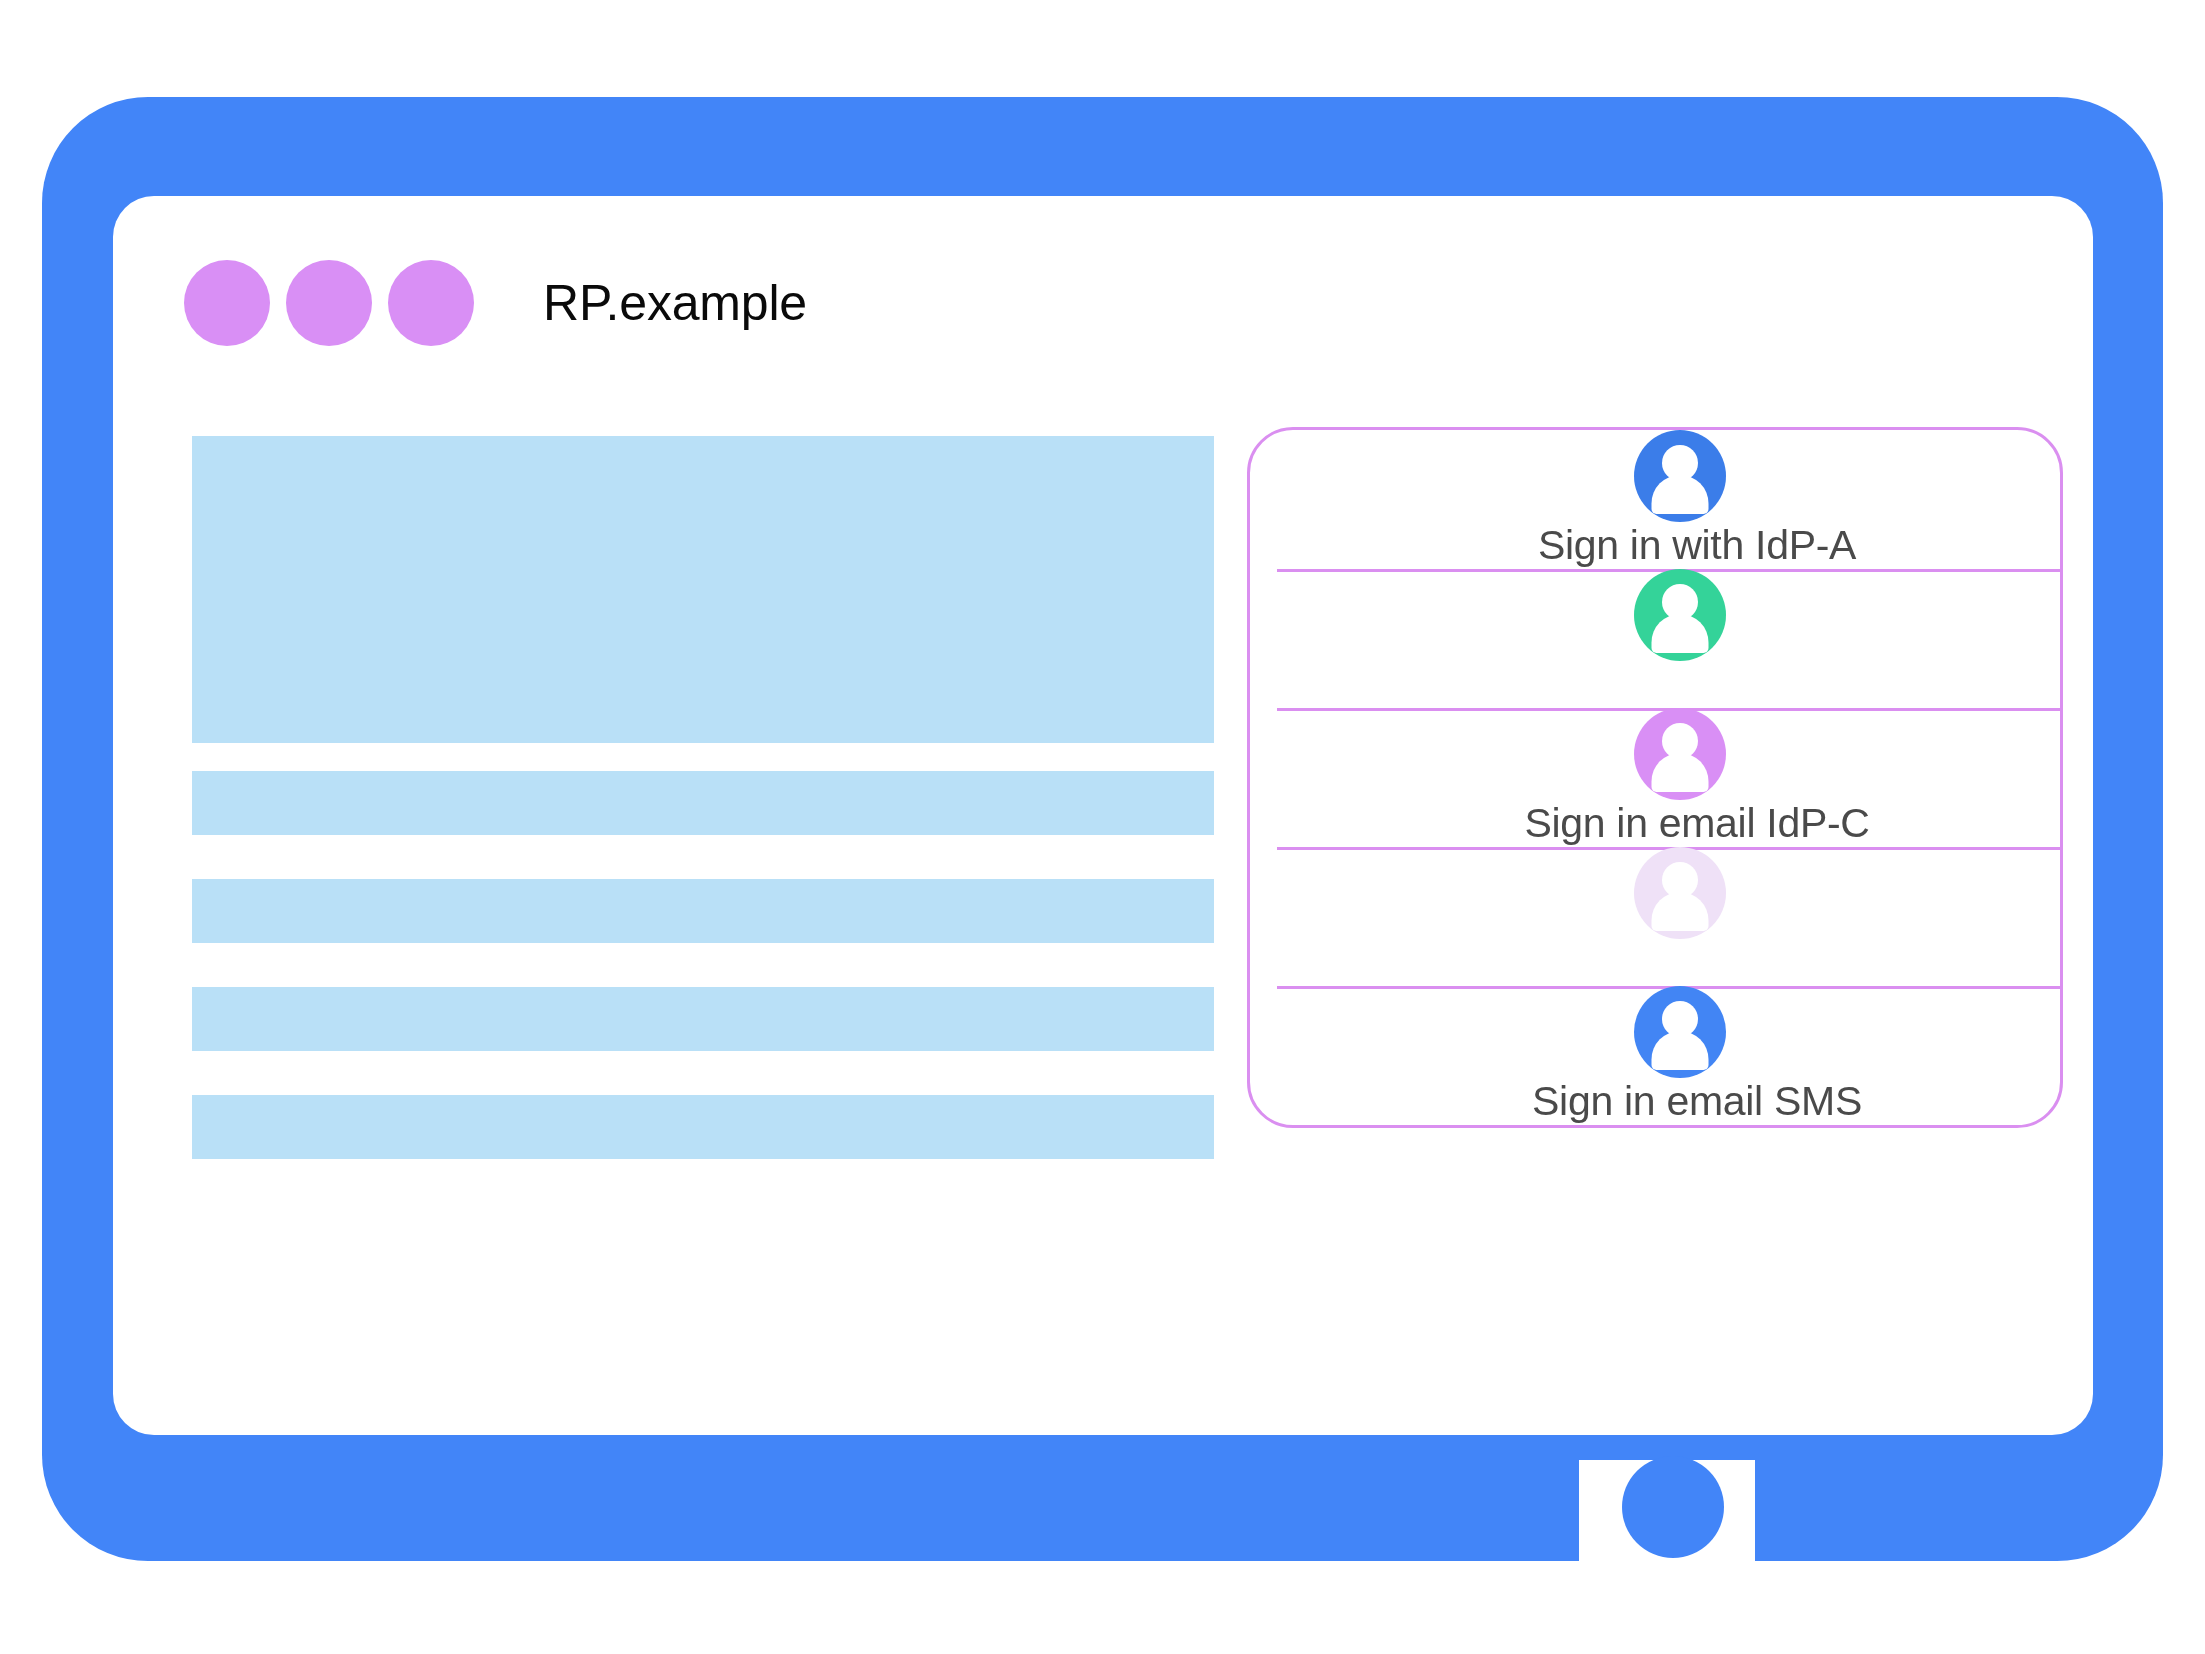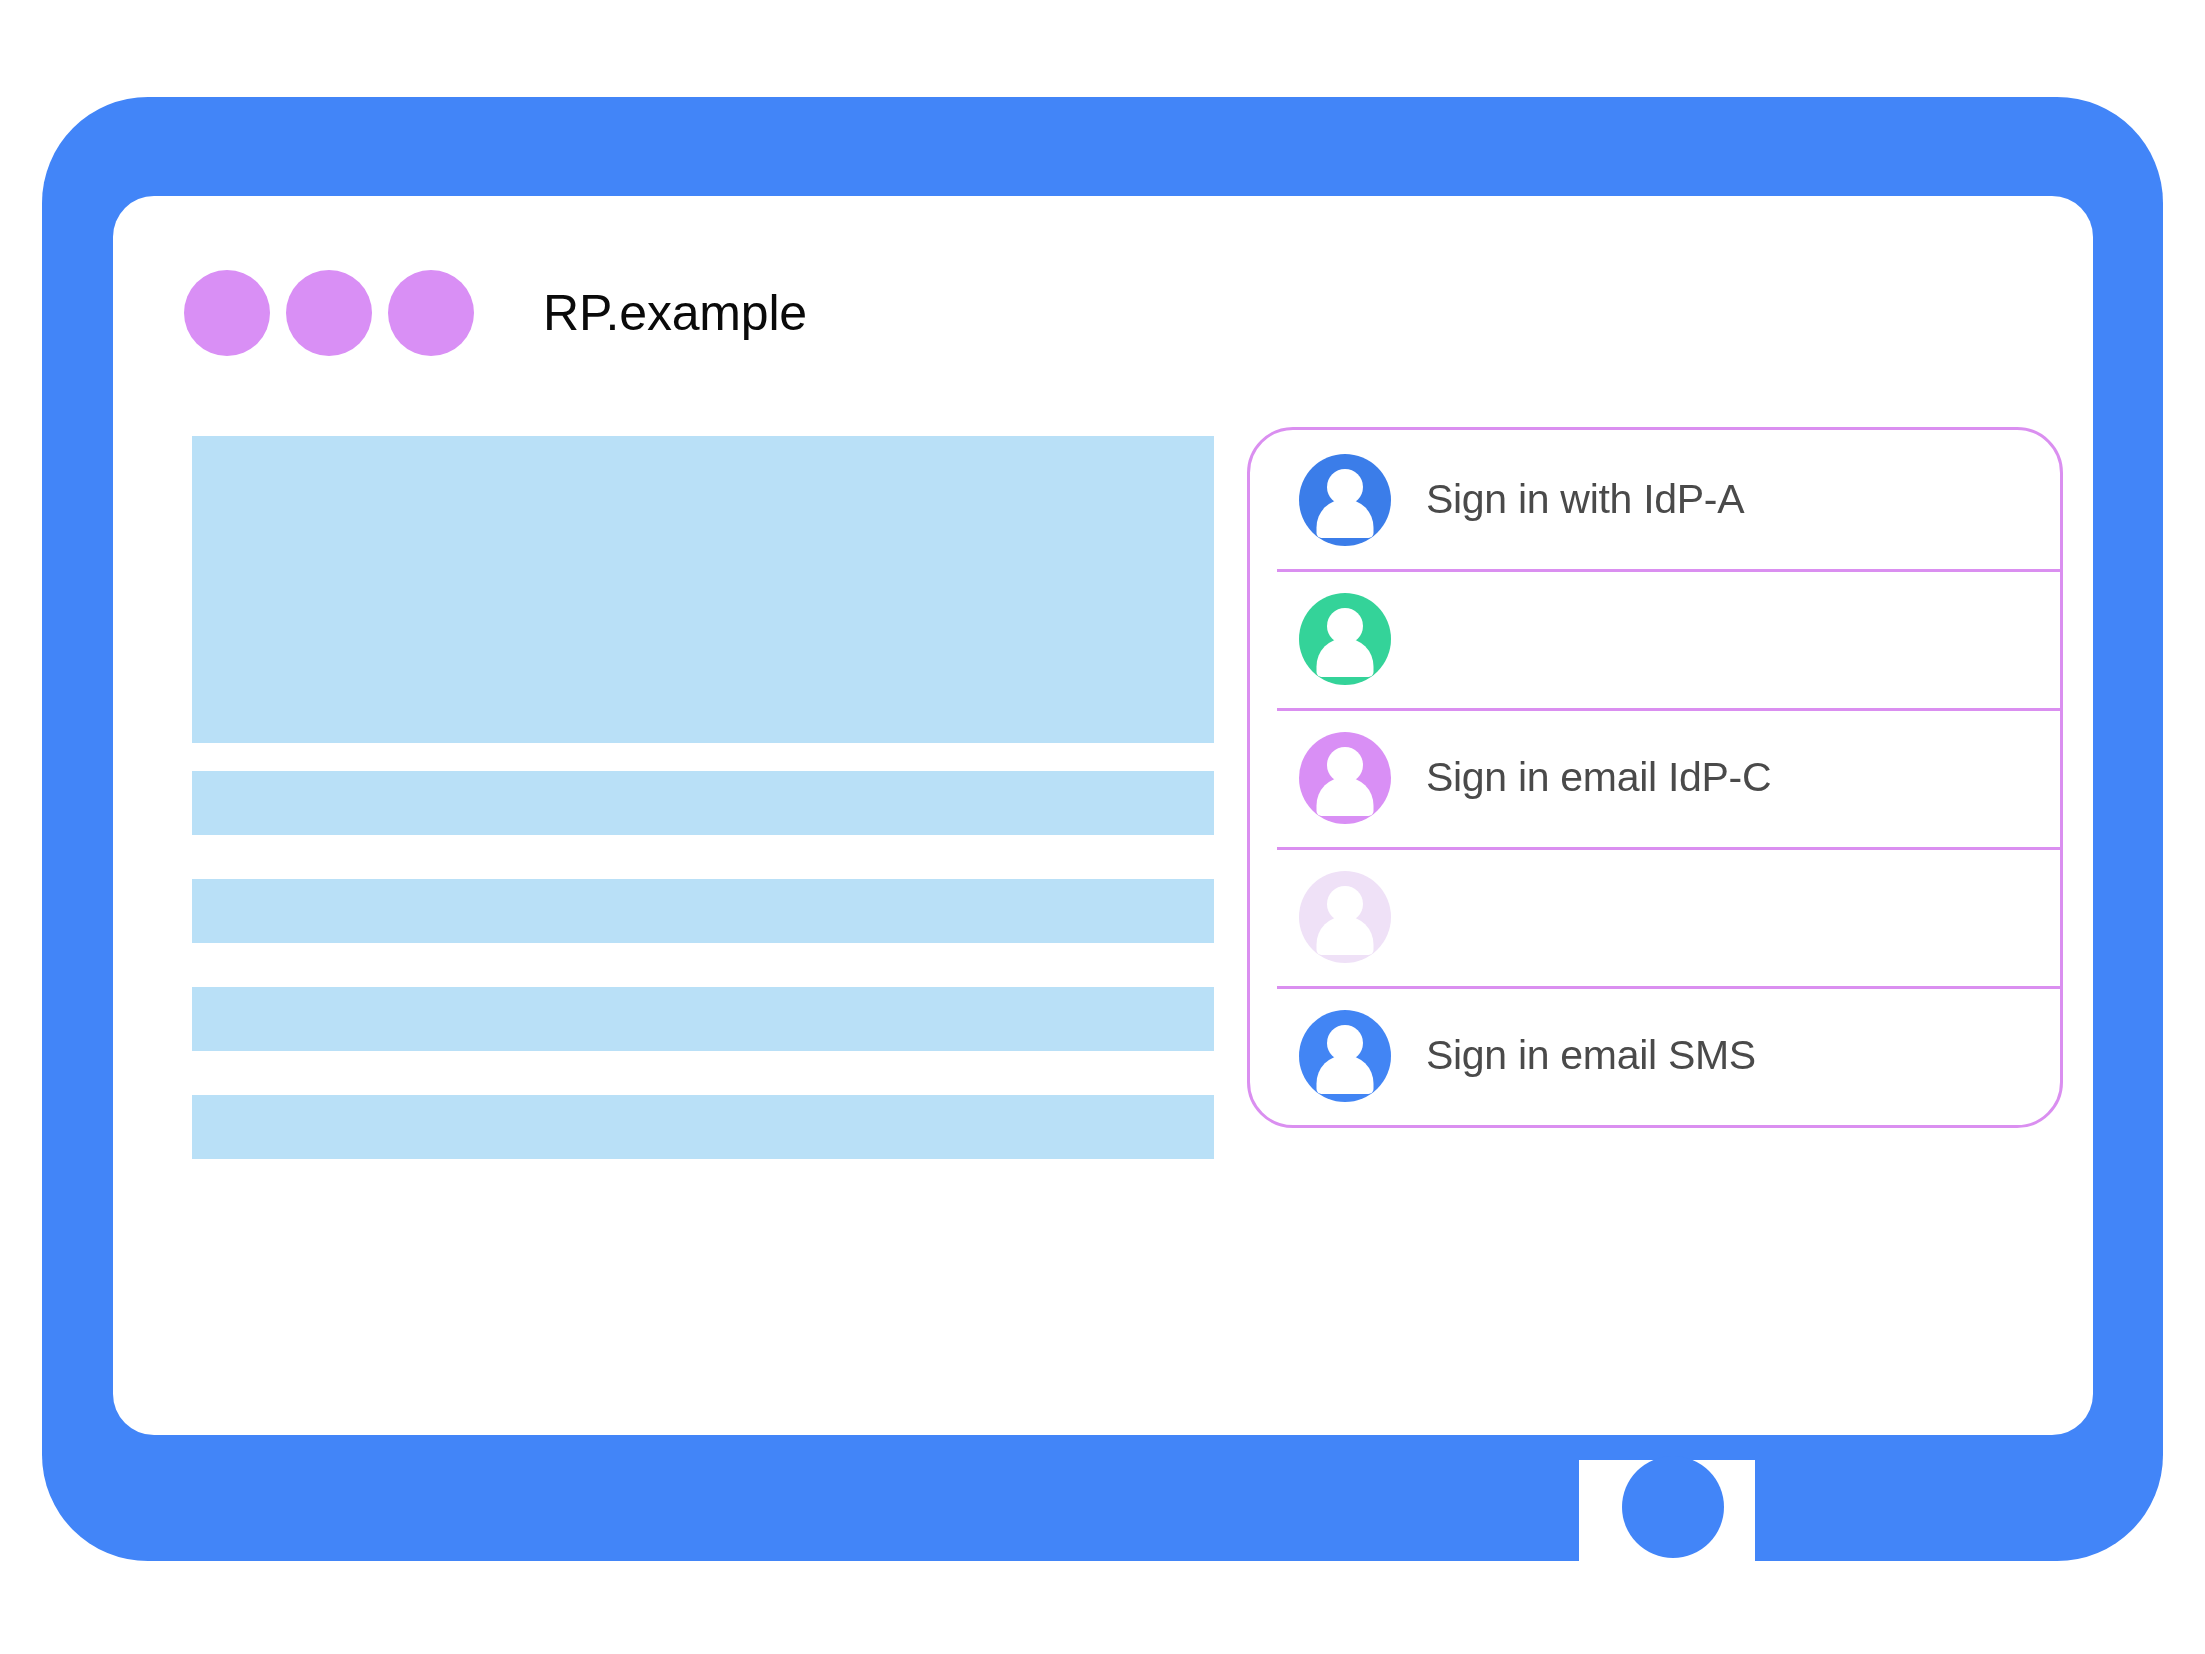--- a/index.html
+++ b/index.html
@@ -55,21 +55,21 @@
     height: 1239px;
     background: #ffffff;
     border-radius: 41px;
     overflow: hidden;
   }
 
   
   #page-header {
     position: absolute;
     left: 71px;
-    top: 74px;
+    top: 64px;
     display: flex;
     align-items: center;
   }
   .header-dot {
     width: 86px;
     height: 86px;
     border-radius: 50%;
     background: var(--dot, #D98FF5);
     margin-right: 16px;
   }
@@ -110,20 +110,21 @@
     padding: 0;
     overflow: hidden;
   }
   .account-row {
     display: flex;
     align-items: center;
     height: 139px;
     padding-left: 49px;
     box-sizing: border-box;
     position: relative;
+    flex-direction: column;
   }
   .account-row + .account-row::before {
     content: "";
     position: absolute;
     left: 26.5px;
     right: 0;
     top: 0;
     height: 2.6px;
     background: var(--panelborder, #DA8FF0);
   }

